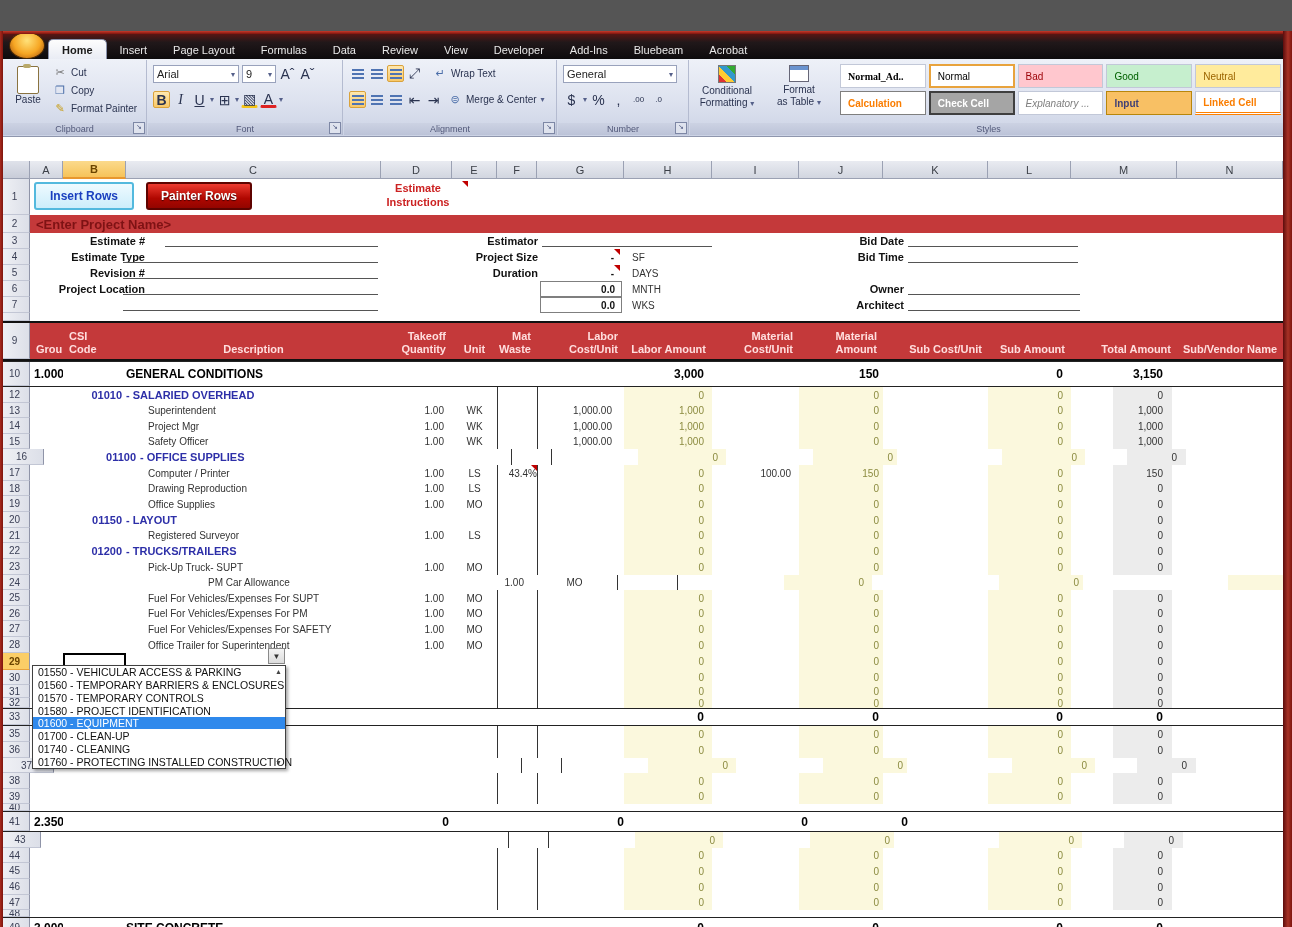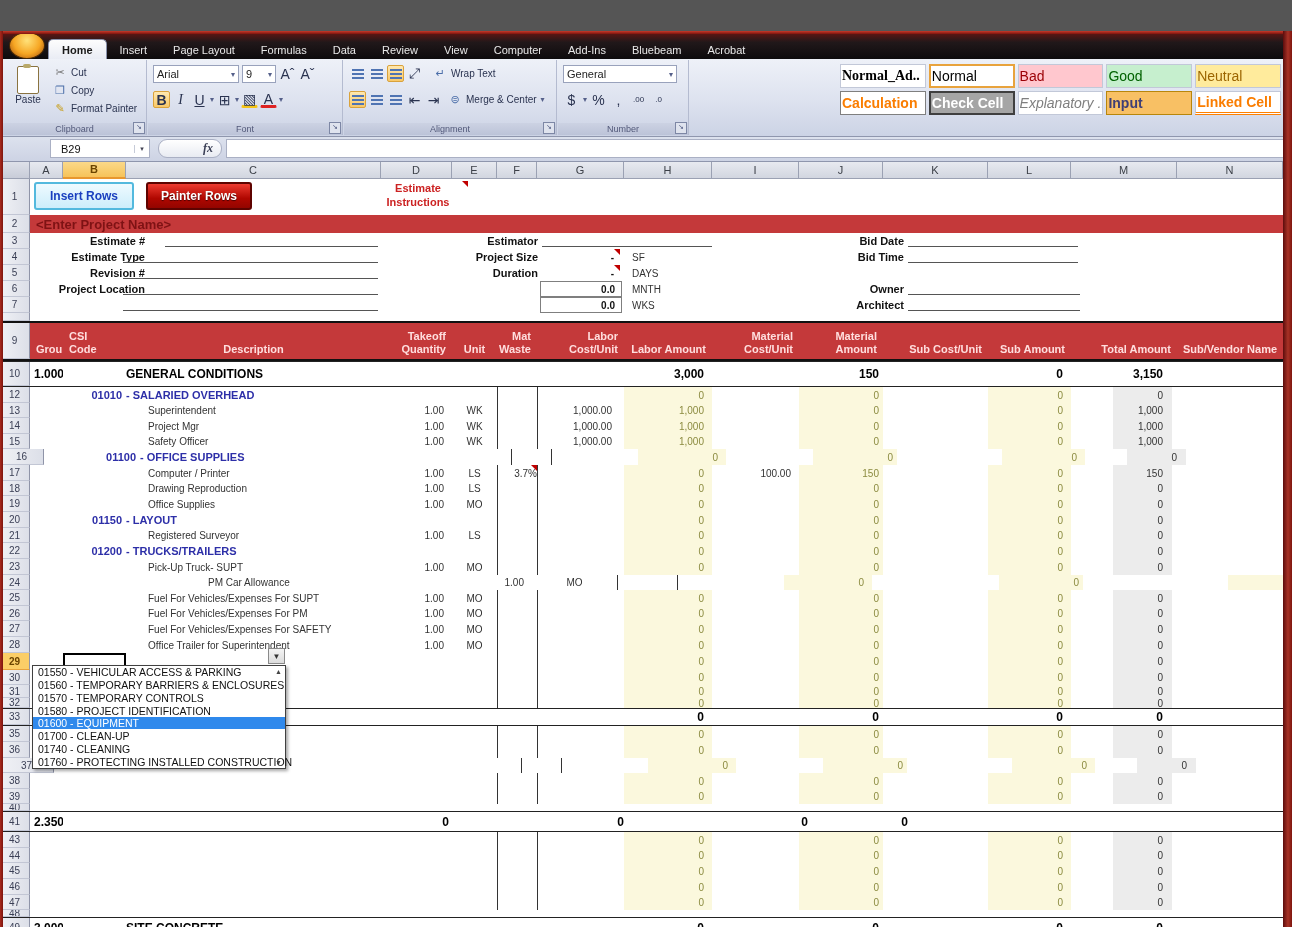--- a/index.html
+++ b/index.html
@@ -40,21 +40,21 @@
   
   .paste-big{position:absolute;left:6px;top:4px;width:38px;height:56px;display:flex;flex-direction:column;align-items:center;}
   .clipico{width:20px;height:26px;border:1px solid #8a7340;background:#fff;border-radius:2px;position:relative;margin-top:2px;}
   .clipico::before{content:"";position:absolute;left:5px;top:-3px;width:8px;height:4px;background:#b9a96a;border-radius:2px;}
   .cliprows{position:absolute;left:50px;top:5px;display:flex;flex-direction:column;gap:3px;}
   .cliprow{display:flex;align-items:center;gap:4px;height:15px;}
   .cico{width:14px;text-align:center;font-size:11px;}
 
   
   .sgal{position:absolute;left:150px;top:4px;right:6px;display:grid;grid-template-columns:repeat(5,1fr);grid-auto-rows:24px;gap:3px;}
-  .scell{border:1px solid #c2c8d8;background:#fff;font-size:14px;display:flex;align-items:center;padding:0 1px;overflow:hidden;white-space:nowrap;}
+  .scell{border:1px solid #c2c8d8;background:#fff;font-size:10px;display:flex;align-items:center;padding:0 7px;overflow:hidden;white-space:nowrap;}
   .scell.normalad{font-family:"Liberation Serif",serif;font-weight:bold;color:#000;}
   .scell.normal{border:2px solid #e8a33d;}
   .scell.bad{background:#ffc7ce;color:#9c0006;}
   .scell.good{background:#c6efce;color:#006100;}
   .scell.neutral{background:#ffeb9c;color:#9c6500;}
   .scell.calculation{color:#fa7d00;border:1px solid #7f7f7f;font-weight:bold;}
   .scell.checkcell{background:#a5a5a5;color:#fff;border:2px solid #3f3f3f;font-weight:bold;}
   .scell.explanatory{color:#7f7f7f;font-style:italic;}
   .scell.input{background:#f8c064;color:#3f3f76;border:1px solid #b8860b;font-weight:bold;}
   .scell.linkedcell{color:#fa7d00;border-bottom:3px double #ff8001;font-weight:bold;}
@@ -163,21 +163,21 @@
   <div class="titlebar">
     <div class="orb"></div>
     <div class="rtabs" id="rtabs">
         <div class="rtab active">Home</div>
         <div class="rtab">Insert</div>
         <div class="rtab">Page Layout</div>
         <div class="rtab">Formulas</div>
         <div class="rtab">Data</div>
         <div class="rtab">Review</div>
         <div class="rtab">View</div>
-        <div class="rtab">Computer</div>
+        <div class="rtab">Developer</div>
         <div class="rtab">Add-Ins</div>
         <div class="rtab">Bluebeam</div>
         <div class="rtab">Acrobat</div>
       </div>
   </div>
 
   <div class="ribbon">
 
     <div class="rgroup" style="left:3px;width:143px;">
       <div class="paste-big">
@@ -280,45 +280,48 @@
         <div class="ibtn">%</div>
         <div class="ibtn">,</div>
         <div class="ibtn" style="font-size:8px;">.00</div>
         <div class="ibtn" style="font-size:8px;">.0</div>
       </div>
       <div class="glabel">Number</div>
       <div class="launcher">↘</div>
     </div>
 
     <div class="rgroup" style="left:690px;width:597px;border-right:none;">
+      <div class="cf-stack">
+        <div class="bigbtn">
+          <div class="cfico"></div>
+          <span>Conditional</span>
+          <span><span>Formatting</span> <span class="caret">▾</span></span>
+        </div>
+        <div class="bigbtn">
+          <div class="ftico"></div>
+          <span>Format</span>
+          <span><span>as Table</span> <span class="caret">▾</span></span>
+        </div>
+      </div>
       <div class="sgal" id="sgal">
           <div class="scell normalad">Normal_Ad..</div>
           <div class="scell normal">Normal</div>
           <div class="scell bad">Bad</div>
           <div class="scell good">Good</div>
           <div class="scell neutral">Neutral</div>
           <div class="scell calculation">Calculation</div>
           <div class="scell checkcell">Check Cell</div>
           <div class="scell explanatory">Explanatory ...</div>
           <div class="scell input">Input</div>
           <div class="scell linkedcell">Linked Cell</div>
         </div>
+      <div class="glabel">Styles</div>
     </div>
   </div>
 
-  <div class="fbar">
-    <div class="namebox">
-      <span class="nb-text">B29</span>
-      <span class="nb-arrow">▾</span>
-    </div>
-    <div class="fxpill">
-      <span class="fx">fx</span>
-    </div>
-    <div class="ffield"></div>
-  </div>
 
   <div class="sheet">
     <div class="colhdr" id="colhdr">
         <div class="cell ch corner" style="width: 30px;"></div>
         <div class="cell ch" style="width: 33px;">A</div>
         <div class="cell ch selcol" style="width: 63px;">B</div>
         <div class="cell ch" style="width: 255px;">C</div>
         <div class="cell ch" style="width: 71px;">D</div>
         <div class="cell ch" style="width: 45px;">E</div>
         <div class="cell ch" style="width: 40px;">F</div>
@@ -546,21 +549,21 @@
           <div class="cell dcell ar mgray" style="width: 106px; padding-right: 14px;">0</div>
           <div class="cell dcell al" style="width: 106px;"></div>
         </div>
         <div class="xrow" style="height: 16px;">
           <div class="cell rowhdr" style="width: 30px;">17</div>
           <div class="cell dcell al" style="width: 33px; padding: 0px 4px;"></div>
           <div class="cell dcell ar" style="width: 63px; padding: 0px 4px;"></div>
           <div class="cell dcell al itemtxt" style="width: 255px;">Computer / Printer</div>
           <div class="cell dcell ar" style="width: 71px; padding-right: 8px;">1.00</div>
           <div class="cell dcell ac" style="width: 45px;">LS</div>
-          <div class="cell dcell ar cmt vline" style="width: 40px;">3.7%</div>
+          <div class="cell dcell ar cmt vline" style="width: 40px;">43.4%</div>
           <div class="cell dcell ar vline" style="width: 87px; padding-right: 12px;"></div>
           <div class="cell dcell ar ycell z" style="width: 88px; padding-right: 8px;">0</div>
           <div class="cell dcell ar" style="width: 87px; padding-right: 8px;">100.00</div>
           <div class="cell dcell ar ycell z" style="width: 84px; padding-right: 4px;">150</div>
           <div class="cell dcell ar" style="width: 105px; padding-right: 12px;"></div>
           <div class="cell dcell ar ycell z" style="width: 83px; padding-right: 8px;">0</div>
           <div class="cell dcell ar mgray" style="width: 106px; padding-right: 14px;">150</div>
           <div class="cell dcell al" style="width: 106px;"></div>
         </div>
         <div class="xrow" style="height: 15px;">
@@ -947,21 +950,21 @@
           <div class="cell dcell ar" style="width: 87px; padding-right: 12px;"></div>
           <div class="cell dcell ar bamt" style="width: 88px; padding-right: 8px;">0</div>
           <div class="cell dcell ar" style="width: 87px; padding-right: 8px;"></div>
           <div class="cell dcell ar bamt" style="width: 84px; padding-right: 4px;">0</div>
           <div class="cell dcell ar" style="width: 105px; padding-right: 12px;"></div>
           <div class="cell dcell ar bamt" style="width: 83px; padding-right: 8px;">0</div>
           <div class="cell dcell ar bamt" style="width: 106px; padding-right: 14px;">0</div>
           <div class="cell dcell al" style="width: 106px;"></div>
         </div>
         <div class="xrow" style="height: 16px;">
-          <div class="cell rowhdr" style="width: 30px;">43</div>
+          <div class="cell rowhdr" style="width: 41px;">43</div>
           <div class="cell dcell al" style="width: 33px; padding: 0px 4px;"></div>
           <div class="cell dcell ar" style="width: 63px; padding: 0px 4px;"></div>
           <div class="cell dcell al" style="width: 255px;"></div>
           <div class="cell dcell ar" style="width: 71px; padding-right: 8px;"></div>
           <div class="cell dcell ac" style="width: 45px;"></div>
           <div class="cell dcell ar vline" style="width: 40px;"></div>
           <div class="cell dcell ar vline" style="width: 87px; padding-right: 12px;"></div>
           <div class="cell dcell ar ycell z" style="width: 88px; padding-right: 8px;">0</div>
           <div class="cell dcell ar" style="width: 87px; padding-right: 8px;"></div>
           <div class="cell dcell ar ycell z" style="width: 84px; padding-right: 4px;">0</div>

